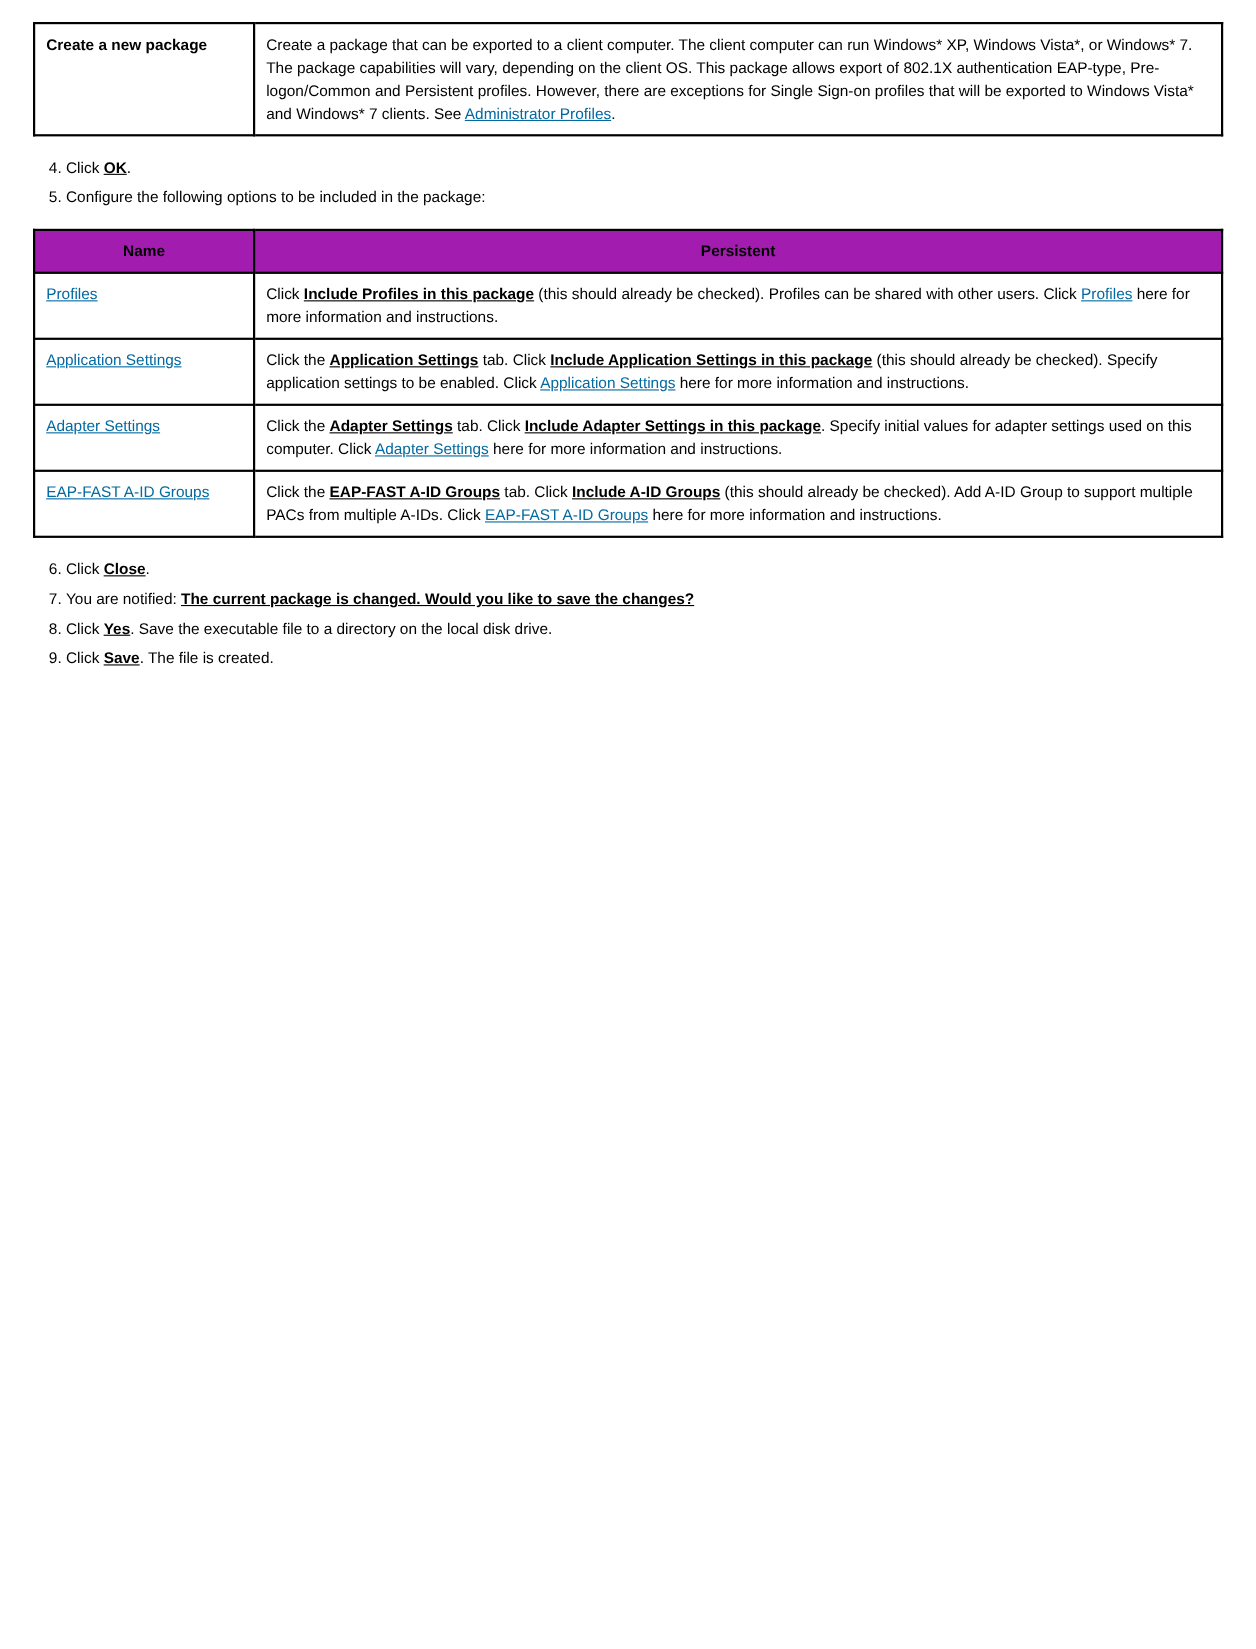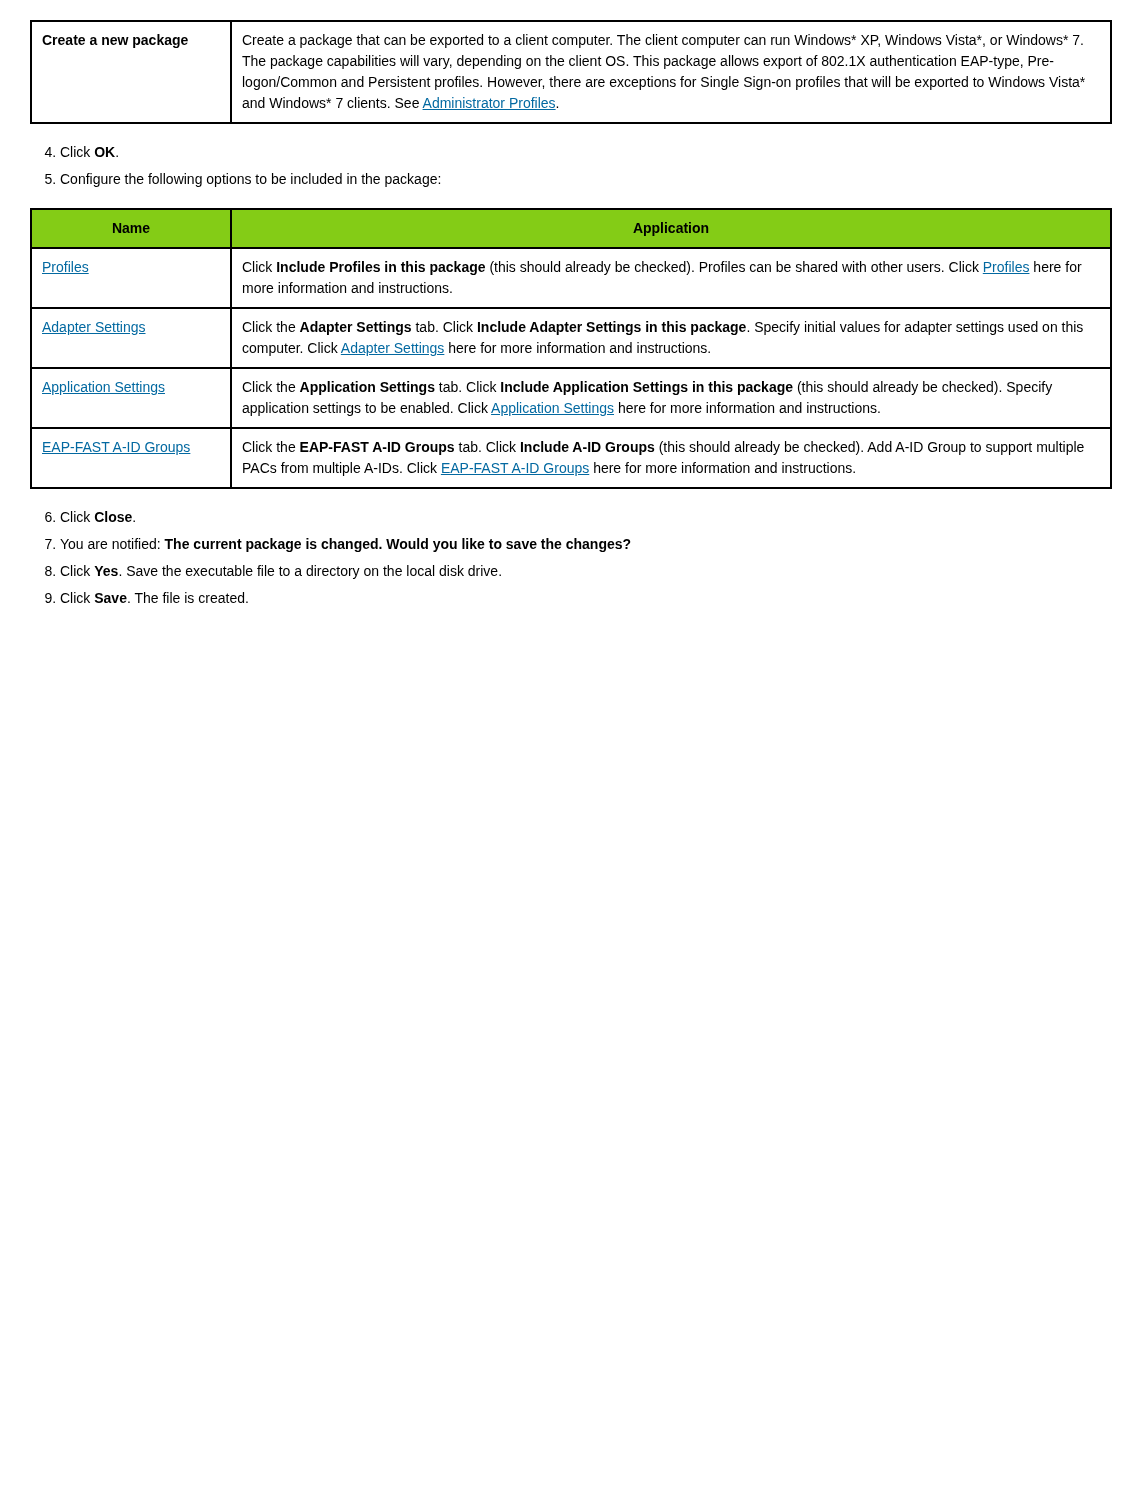--- a/index.html
+++ b/index.html
@@ -18,21 +18,21 @@
       margin-bottom: 18px;
     }
     table td, table th {
       border: 2px solid #000;
       padding: 8px 10px;
       vertical-align: top;
       font-size: 14px;
       line-height: 1.5;
     }
     table th {
-      background: #84cc16;
+      background: #a21caf;
       font-weight: bold;
     }
     .col-name {
       width: 200px;
       font-weight: bold;
     }
     .col-name-link {
       width: 200px;
     }
     a {
@@ -43,21 +43,21 @@
       margin: 10px 0 18px 30px;
     }
     .step-list li {
       margin-bottom: 6px;
       line-height: 1.5;
     }
     .section-gap {
       margin-top: 18px;
       margin-bottom: 8px;
     }
-    b { font-weight: bold; }
+    b { font-weight: bold; text-decoration: underline; }
   </style>
 </head>
 <body>
 
 <table>
   <tbody>
     <tr>
       <td class="col-name">Create a new package</td>
       <td>
         <span>Create a package that can be exported to a client computer. The client computer can run Windows* XP, Windows Vista*, or Windows* 7. The package capabilities will vary, depending on the client OS. This package allows export of 802.1X authentication EAP-type, Pre-logon/Common and Persistent profiles. However, there are exceptions for Single Sign-on profiles that will be exported to Windows Vista* and Windows* 7 clients. See </span><a href="#administrator-profiles"><span>Administrator Profiles</span></a><span>.</span>
@@ -68,49 +68,49 @@
 
 <ol start="4" class="step-list">
   <li>Click <b>OK</b>.</li>
   <li>Configure the following options to be included in the package:</li>
 </ol>
 
 <table style="margin-top: 10px;">
   <thead>
     <tr>
       <th class="col-name">Name</th>
-      <th>Application</th>
+      <th>Persistent</th>
     </tr>
   </thead>
   <tbody>
 
     <tr>
       <td class="col-name-link">
         <a href="#profiles">Profiles</a>
       </td>
       <td>
         Click <b>Include Profiles in this package</b> (this should already be checked). Profiles can be shared with other users. Click <a href="#profiles">Profiles</a> here for more information and instructions.
       </td>
     </tr>
 
     <tr>
       <td class="col-name-link">
-        <a href="#adapter-settings">Adapter Settings</a>
+        <a href="#application-settings">Application Settings</a>
       </td>
       <td>
-        Click the <b>Adapter Settings</b> tab. Click <b>Include Adapter Settings in this package</b>. Specify initial values for adapter settings used on this computer. Click <a href="#adapter-settings">Adapter Settings</a> here for more information and instructions.
+        Click the <b>Application Settings</b> tab. Click <b>Include Application Settings in this package</b> (this should already be checked). Specify application settings to be enabled. Click <a href="#application-settings">Application Settings</a> here for more information and instructions.
       </td>
     </tr>
 
     <tr>
       <td class="col-name-link">
-        <a href="#application-settings">Application Settings</a>
+        <a href="#adapter-settings">Adapter Settings</a>
       </td>
       <td>
-        Click the <b>Application Settings</b> tab. Click <b>Include Application Settings in this package</b> (this should already be checked). Specify application settings to be enabled. Click <a href="#application-settings">Application Settings</a> here for more information and instructions.
+        Click the <b>Adapter Settings</b> tab. Click <b>Include Adapter Settings in this package</b>. Specify initial values for adapter settings used on this computer. Click <a href="#adapter-settings">Adapter Settings</a> here for more information and instructions.
       </td>
     </tr>
 
     <tr>
       <td class="col-name-link">
         <a href="#eap-fast-aid-groups">EAP-FAST A-ID Groups</a>
       </td>
       <td>
         Click the <b>EAP-FAST A-ID Groups</b> tab. Click <b>Include A-ID Groups</b> (this should already be checked). Add A-ID Group to support multiple PACs from multiple A-IDs. Click <a href="#eap-fast-aid-groups">EAP-FAST A-ID Groups</a> here for more information and instructions.
       </td>

